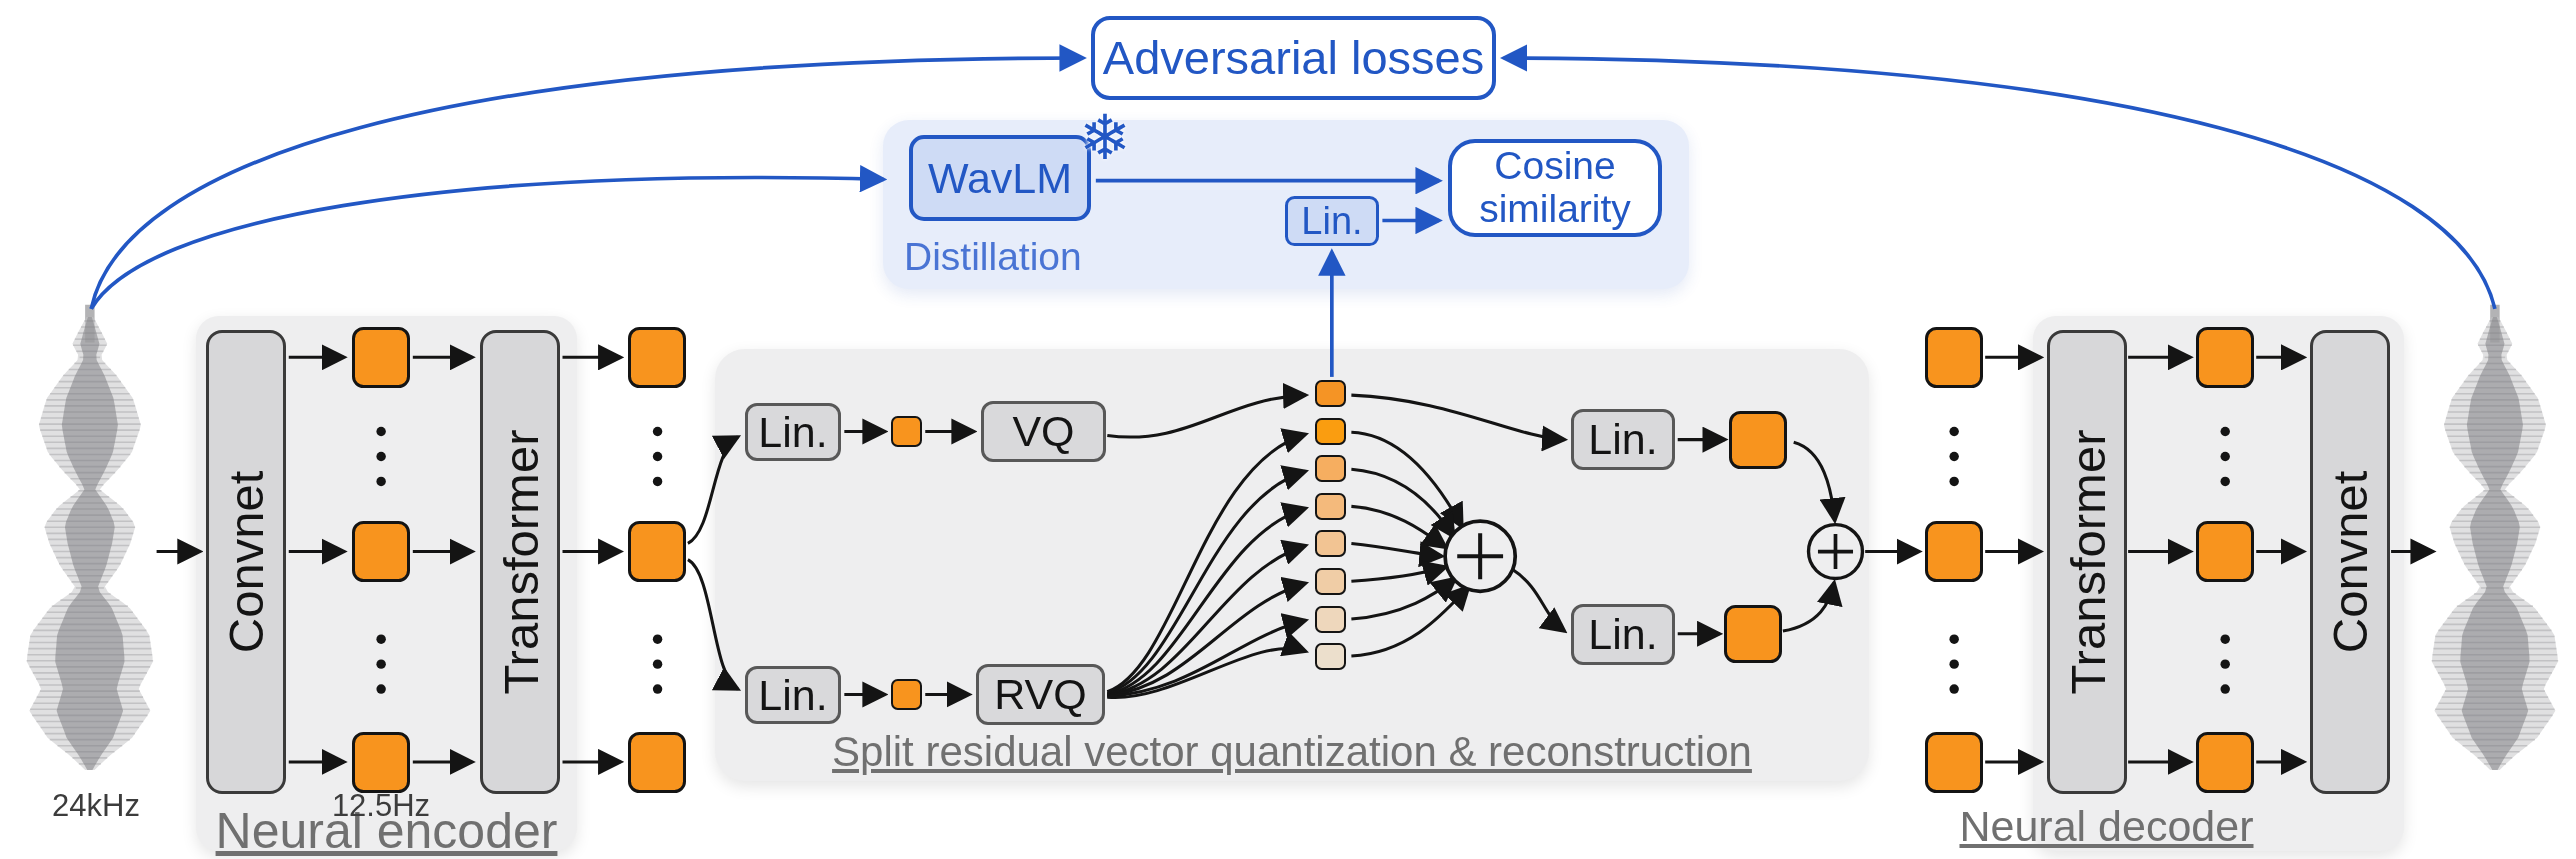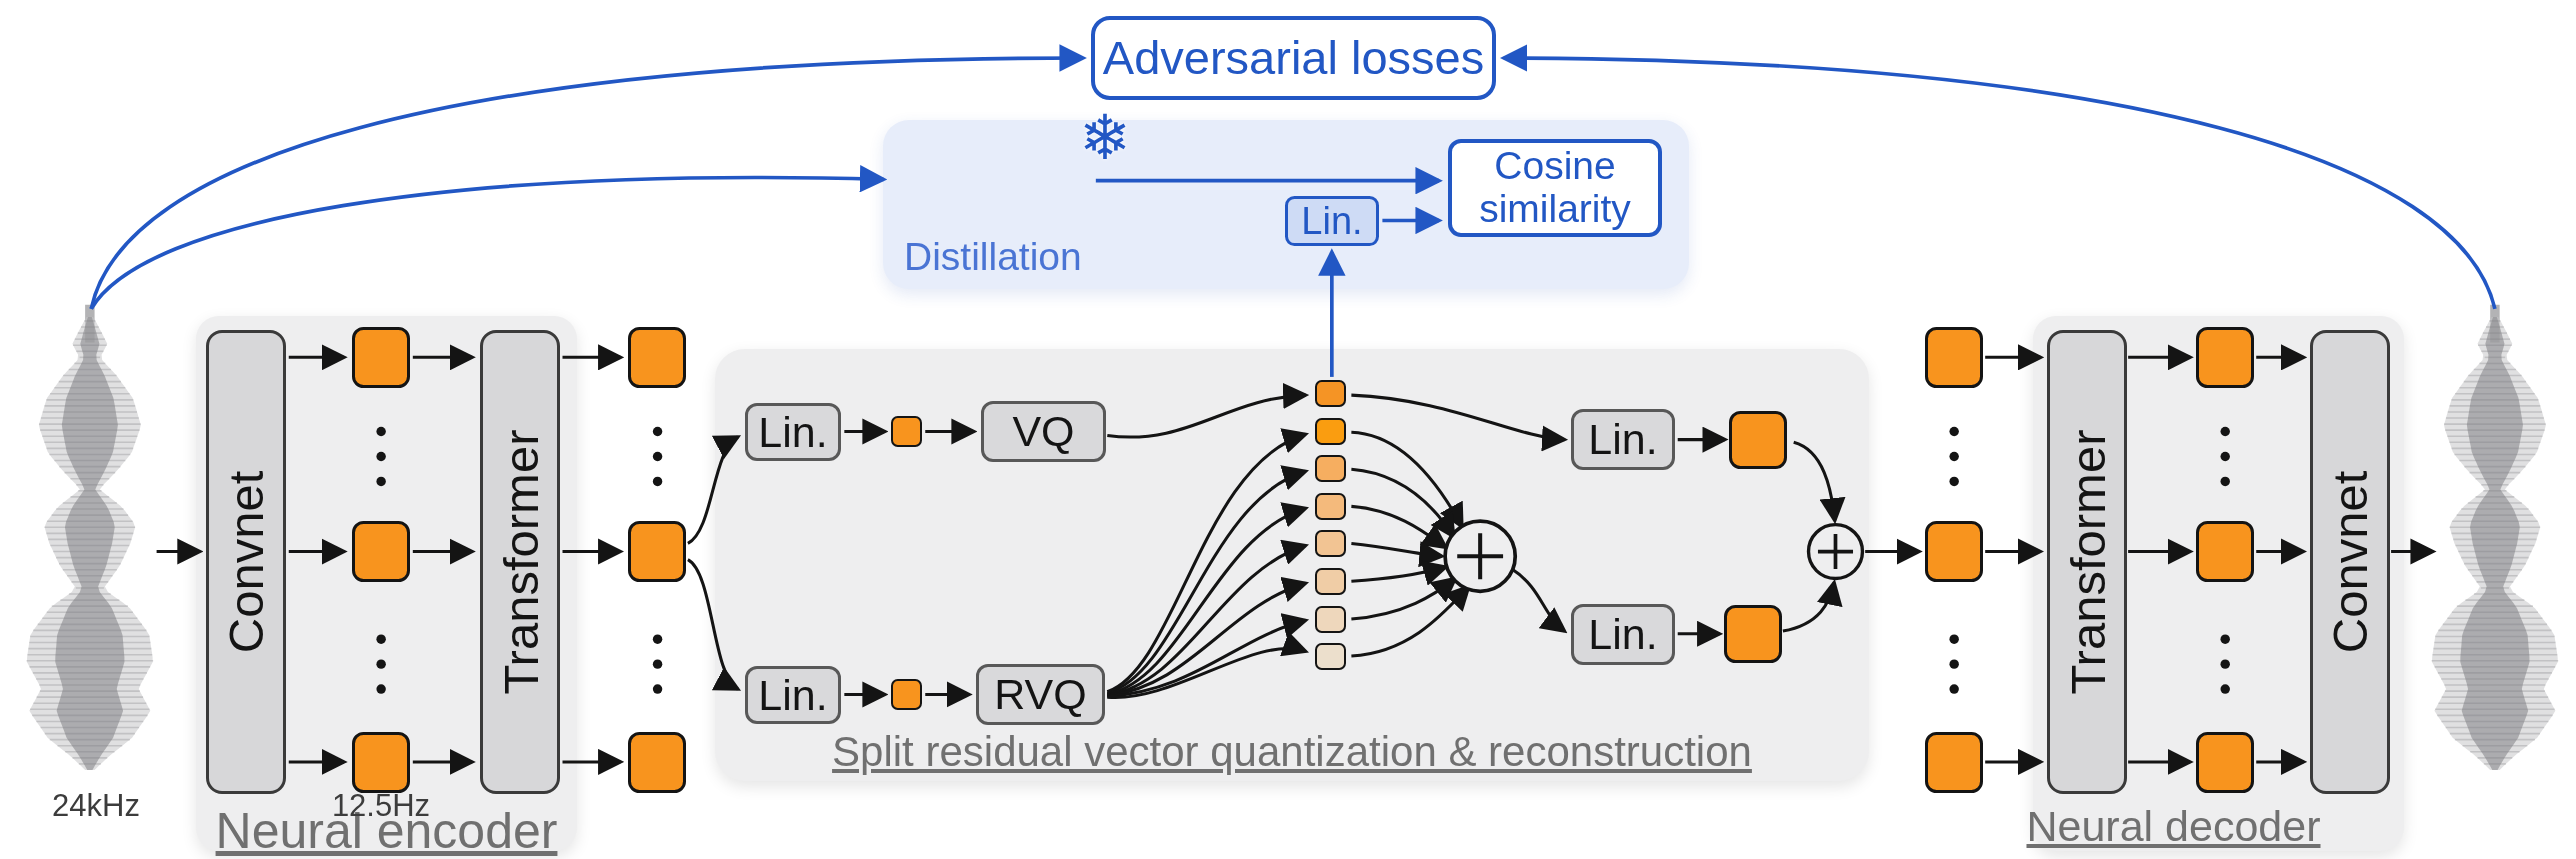--- a/index.html
+++ b/index.html
@@ -367,27 +367,30 @@
       </div>
   </div>
   <div class="node osq" style="left:2196px;top:327px;width:58px;height:61px;"></div>
   <div class="node osq" style="left:2196px;top:521px;width:58px;height:61px;"></div>
   <div class="node osq" style="left:2196px;top:732px;width:58px;height:61px;"></div>
   <div class="node gbox" style="left:2310px;top:330px;width:80px;height:464px;">
     <div class="vlabel">
         <span>Convnet</span>
       </div>
   </div>
-  <div class="glabel" style="left:1988px;width:371px;top:802px;font-size:43px;">Neural decoder</div>
-
+  <div class="glabel" style="left:1921px;width:371px;top:802px;font-size:43px;">Neural decoder</div>
+
+  <div class="node bluebox" style="left:909px;top:135px;width:182px;height:86px;background:#cedbf5;border-radius:15px;font-size:43px;">
+    <span>WavLM</span>
+  </div>
   <div id="snowflake">❄</div>
   <div class="node bluebox" style="left:1285px;top:196px;width:94px;height:50px;background:#cedbf5;border-width:3.4px;border-radius:9.4px;font-size:38px;">
     <span>Lin.</span>
   </div>
-  <div class="node bluebox" style="left:1448px;top:139px;width:214px;height:98px;background:#ffffff;border-radius:13px;font-size:39px;line-height:1.1;">
+  <div class="node bluebox" style="left:1448px;top:139px;width:214px;height:98px;background:#ffffff;border-radius:27px;font-size:39px;line-height:1.1;">
     <span>
       <span>Cosine</span><br><span>similarity</span>
     </span>
   </div>
   <div class="node" style="left:904px;top:235px;width:337px;font-size:39px;color:#4a74d4;">Distillation</div>
 
   <div class="node bluebox" style="left:1091px;top:15.5px;width:405px;height:84px;background:#ffffff;border-radius:19px;font-size:47px;">
     <span>Adversarial losses</span>
   </div>
 

